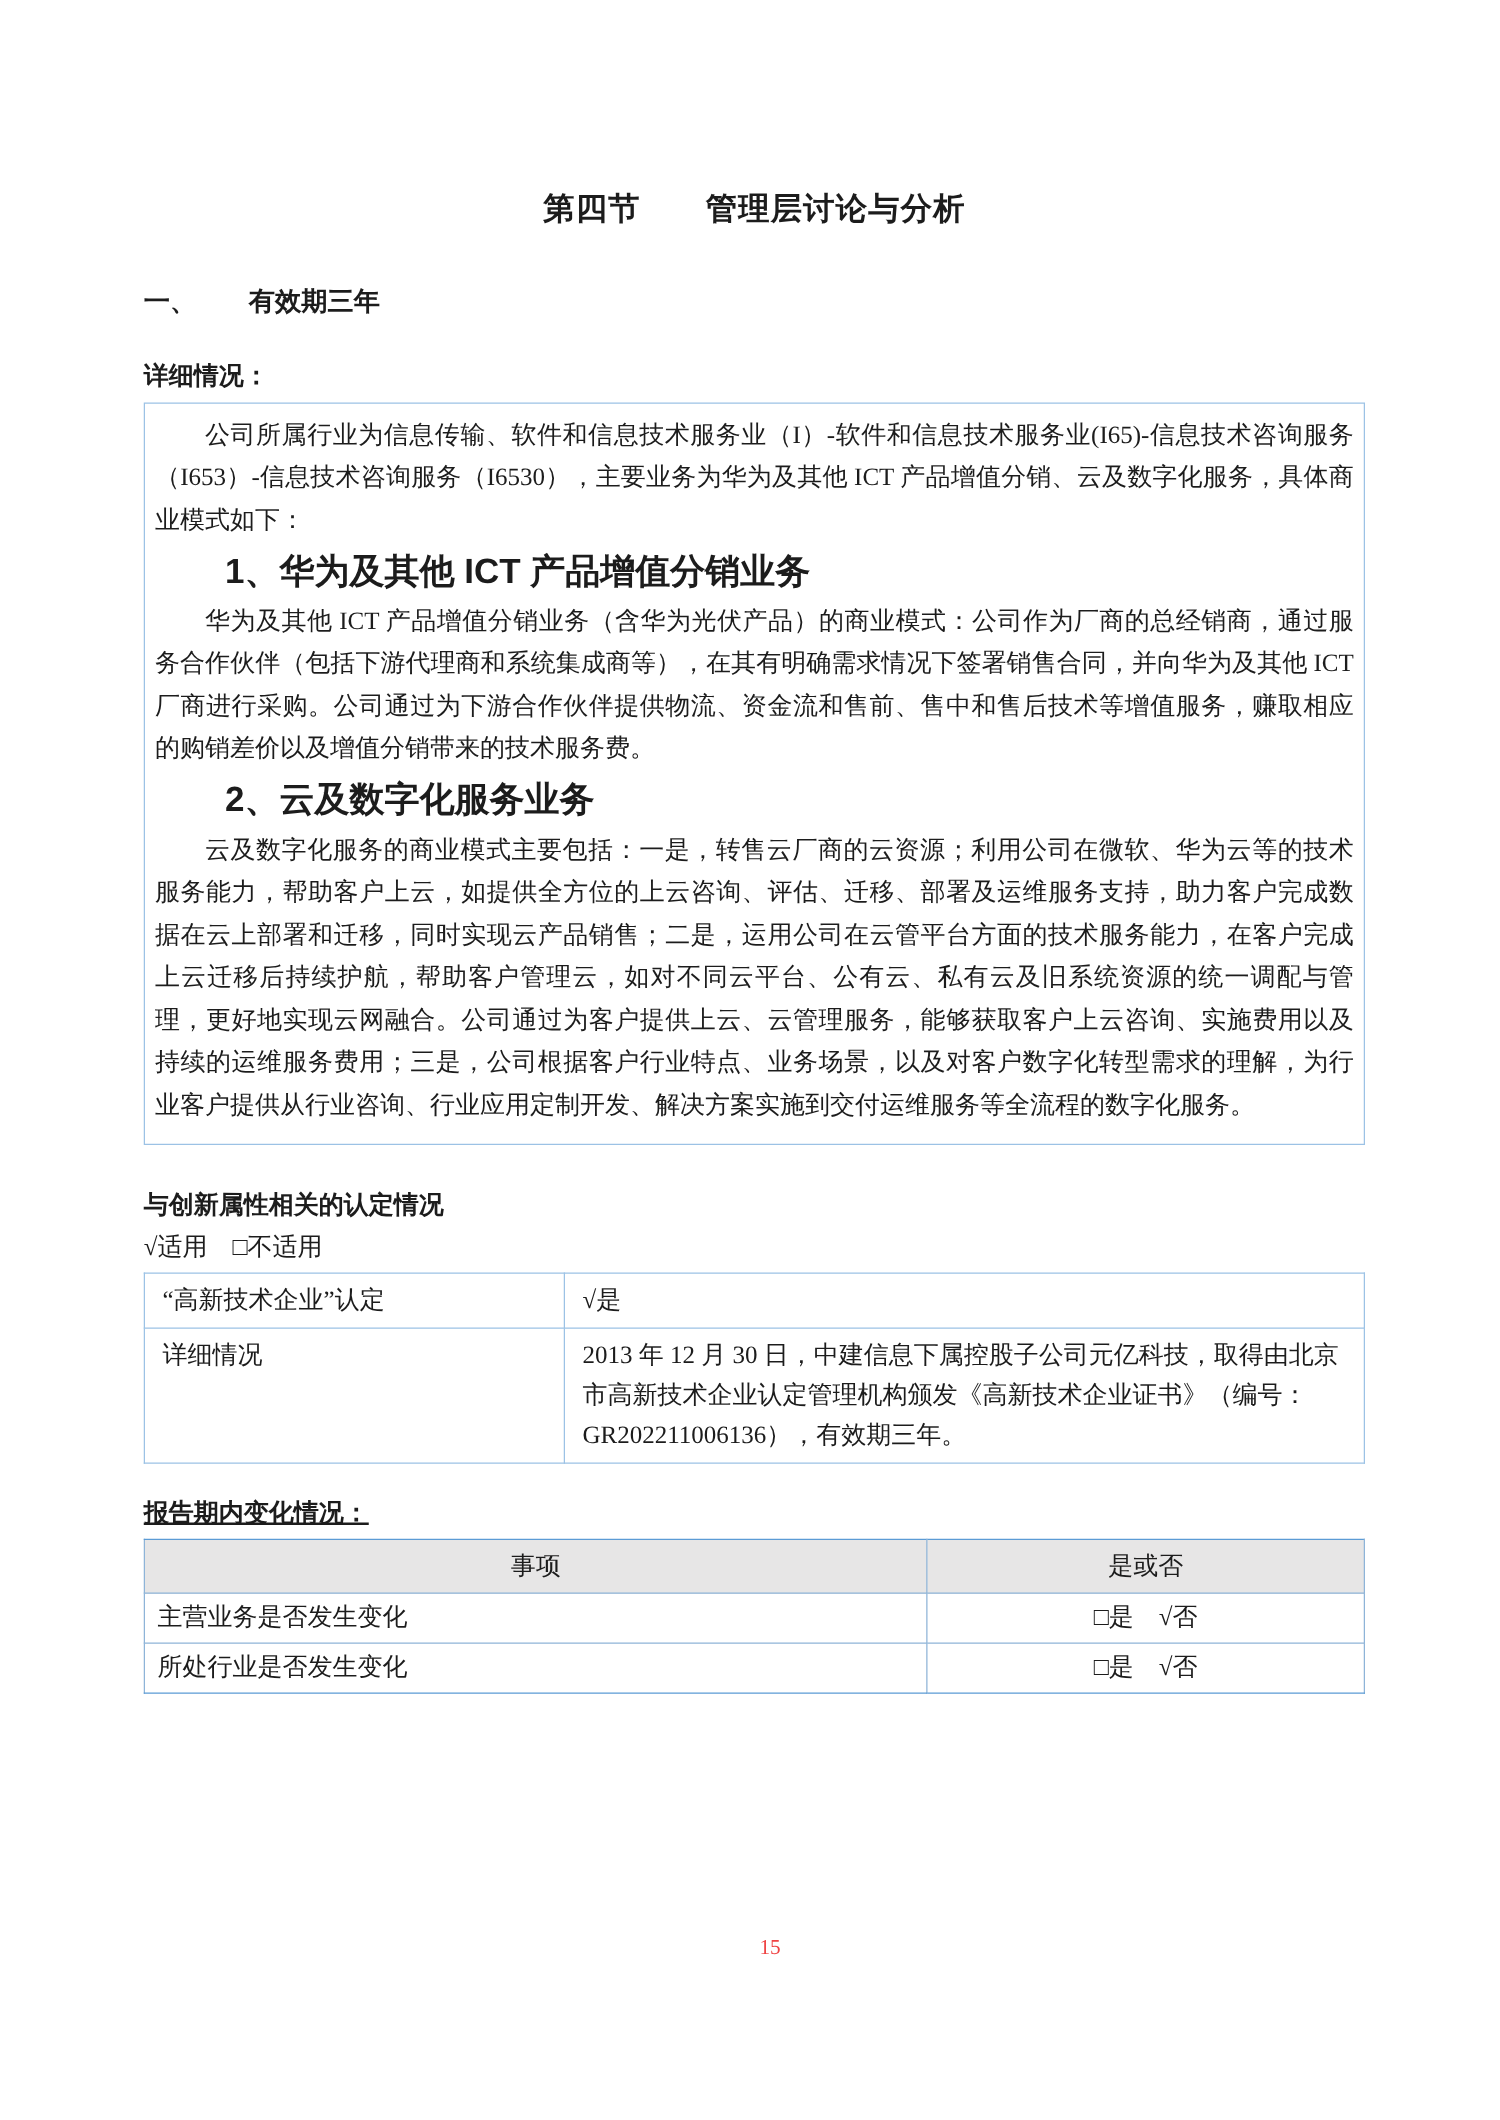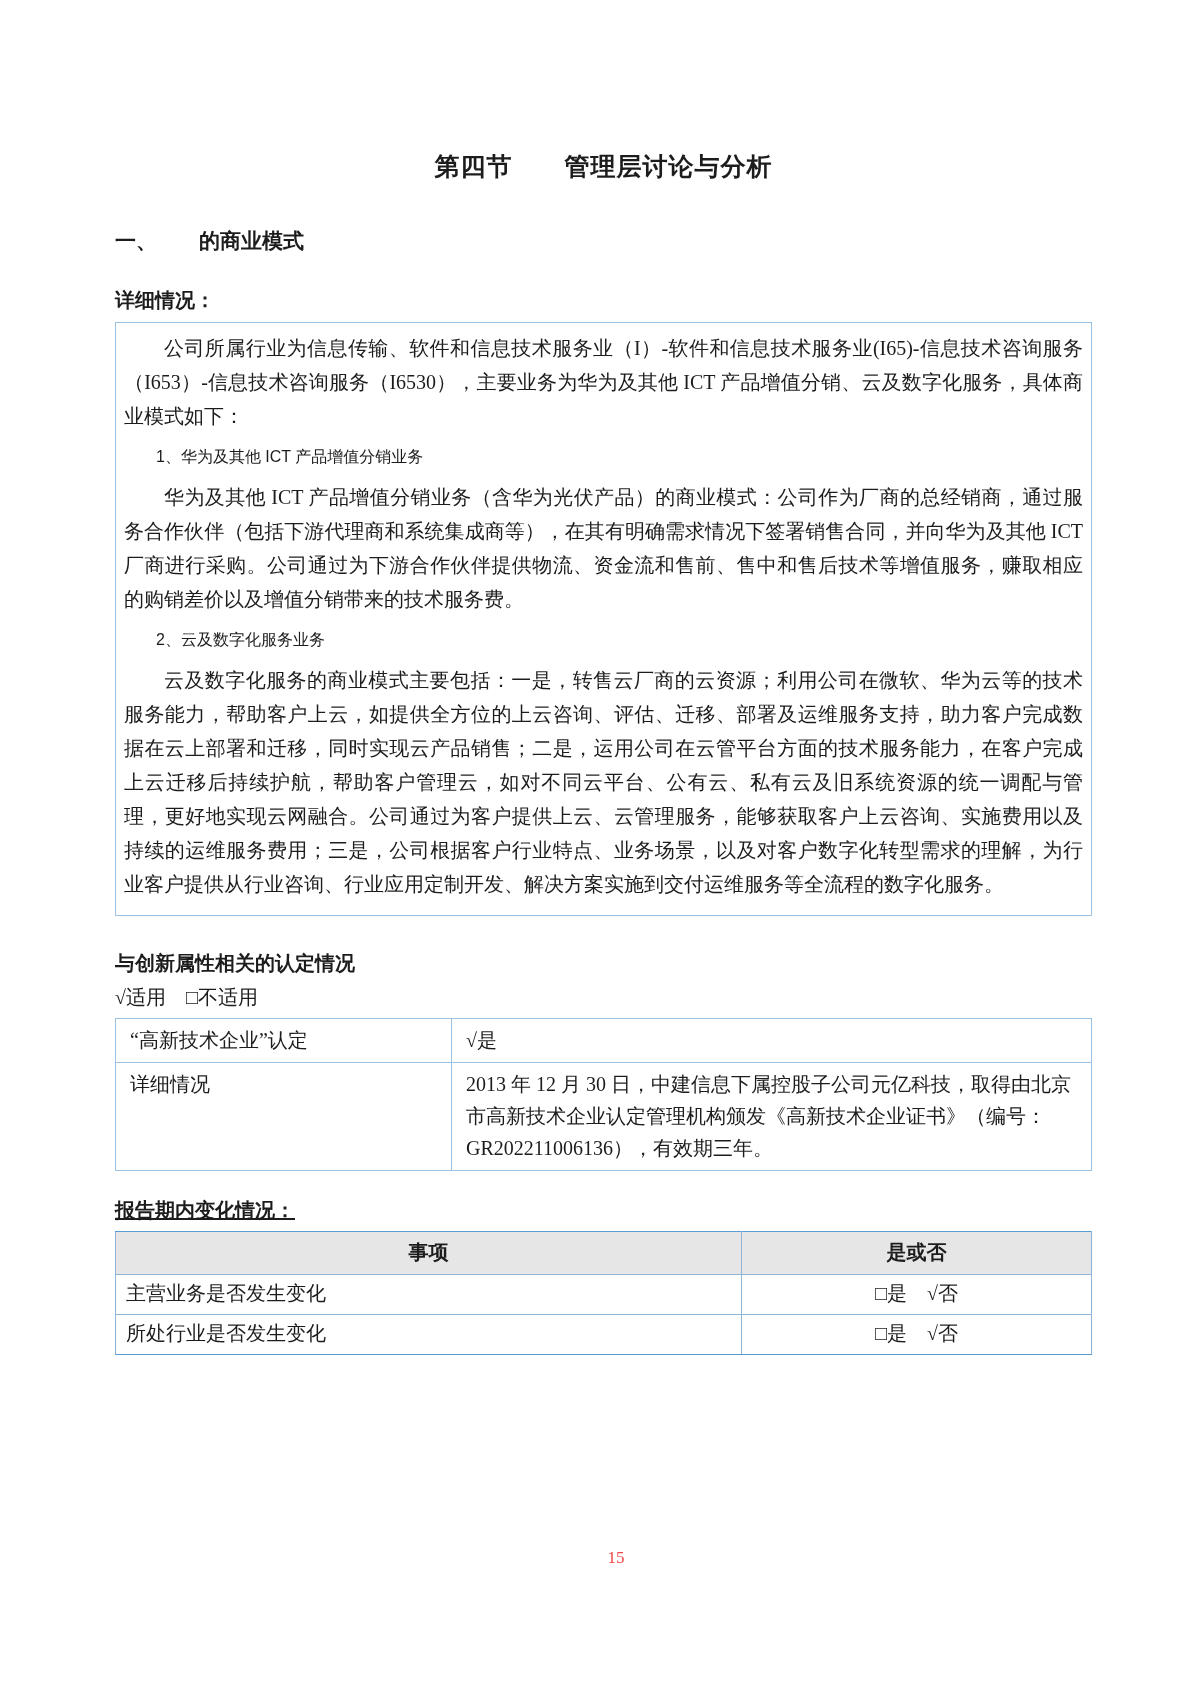--- a/index.html
+++ b/index.html
@@ -41,23 +41,23 @@
     border:1px solid #9cc2e5;
     padding:8px 8px 14px 8px;
   }
   .model-box p {
     font-size:20px;
     line-height:34px;
     text-align:justify;
     text-indent:2em;
   }
   .model-box .sub-heading {
-    font-size:16px;
+    font-size:28px;
     line-height:47px;
-    font-weight:normal;
+    font-weight:bold;
     text-indent:2em;
     font-family:"Liberation Sans","DejaVu Sans",sans-serif;
   }
   .innov-heading {
     margin-top:34px;
     font-size:20px;
     font-weight:bold;
     font-family:"Liberation Sans","DejaVu Sans",sans-serif;
   }
   .applicability {
@@ -80,21 +80,21 @@
     font-weight:bold;
     font-family:"Liberation Sans","DejaVu Sans",sans-serif;
     text-decoration:underline;
   }
   .changes-table { margin-top:7px; border:1px solid #5b9bd5; }
   .changes-table th {
     background:#e7e6e6;
     border:1px solid #8eb4d8;
     border-top:1px solid #5b9bd5;
     font-size:20px;
-    font-weight:bold;
+    font-weight:normal;
     text-align:center;
     padding:7px 6px 8px 6px;
   }
   .changes-table td {
     border:1px solid #8eb4d8;
     font-size:20px;
     padding:5px 10px 7px 10px;
   }
   .changes-table .col-item { width:626px; }
   .changes-table td.answer, .changes-table th.answer-h { text-align:center; }
@@ -110,21 +110,21 @@
     padding-left:32px;
   }
 </style>
 </head>
 <body>
 
 <div class="page">
 
   <h1 class="doc-title">第四节　　管理层讨论与分析</h1>
 
-  <h2 class="section-heading">一、　　的商业模式</h2>
+  <h2 class="section-heading">一、　　有效期三年</h2>
 
   <div class="label-heading">详细情况：</div>
 
   <div class="model-box">
     <p>公司所属行业为信息传输、软件和信息技术服务业（I）-软件和信息技术服务业(I65)-信息技术咨询服务（I653）-信息技术咨询服务（I6530），主要业务为华为及其他 ICT 产品增值分销、云及数字化服务，具体商业模式如下：</p>
     <div class="sub-heading">1、华为及其他 ICT 产品增值分销业务</div>
     <p>华为及其他 ICT 产品增值分销业务（含华为光伏产品）的商业模式：公司作为厂商的总经销商，通过服务合作伙伴（包括下游代理商和系统集成商等），在其有明确需求情况下签署销售合同，并向华为及其他 ICT 厂商进行采购。公司通过为下游合作伙伴提供物流、资金流和售前、售中和售后技术等增值服务，赚取相应的购销差价以及增值分销带来的技术服务费。</p>
     <div class="sub-heading">2、云及数字化服务业务</div>
     <p>云及数字化服务的商业模式主要包括：一是，转售云厂商的云资源；利用公司在微软、华为云等的技术服务能力，帮助客户上云，如提供全方位的上云咨询、评估、迁移、部署及运维服务支持，助力客户完成数据在云上部署和迁移，同时实现云产品销售；二是，运用公司在云管平台方面的技术服务能力，在客户完成上云迁移后持续护航，帮助客户管理云，如对不同云平台、公有云、私有云及旧系统资源的统一调配与管理，更好地实现云网融合。公司通过为客户提供上云、云管理服务，能够获取客户上云咨询、实施费用以及持续的运维服务费用；三是，公司根据客户行业特点、业务场景，以及对客户数字化转型需求的理解，为行业客户提供从行业咨询、行业应用定制开发、解决方案实施到交付运维服务等全流程的数字化服务。</p>
   </div>

